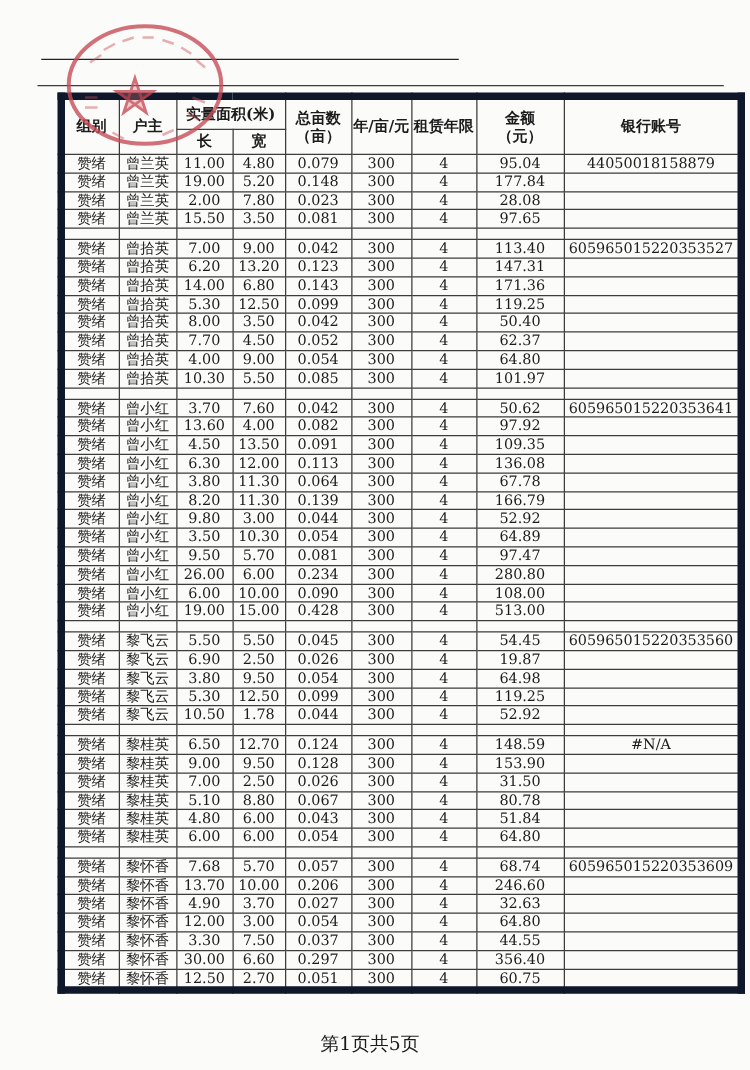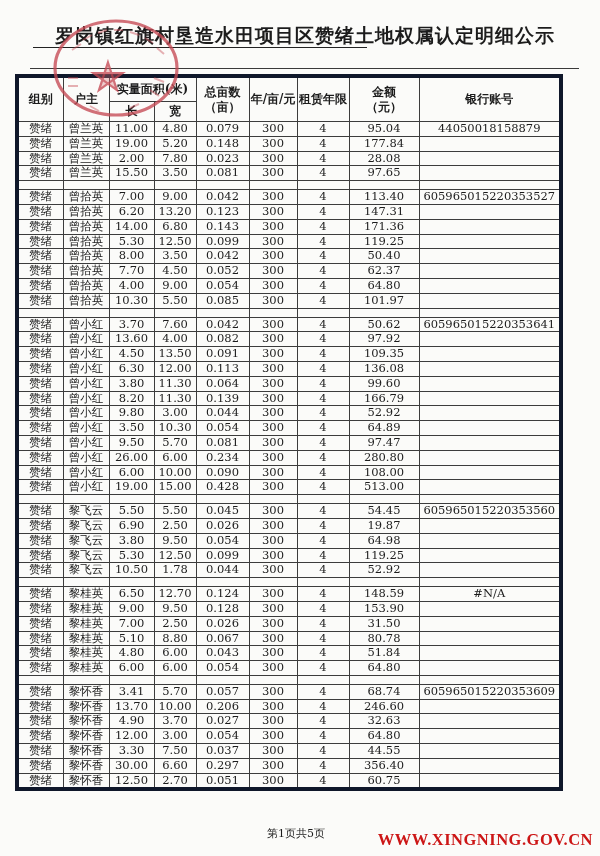--- a/index.html
+++ b/index.html
@@ -10,47 +10,46 @@
   }
   .page{position:absolute;inset:0;}
   .title{
     position:absolute;top:23px;left:33px;width:544px;text-align:center;
     font-size:19px;font-weight:bold;letter-spacing:1px;white-space:nowrap;
   }
   .title-underline{position:absolute;top:47px;left:33px;width:334px;border-top:1.4px solid #222;}
   .statline{position:absolute;top:50px;left:33px;font-size:15px;letter-spacing:1px;}
   .full-rule{position:absolute;top:68px;left:30px;width:549px;border-top:1.5px solid #3a3a3a;}
   table.land{
-    position:absolute;top:74px;left:15px;width:544px;
+    position:absolute;top:74px;left:46px;width:544px;
     border-collapse:collapse;table-layout:fixed;
-    border:4px solid #0f172a;
+    border:6px solid #0f172a;
   }
   table.land th,table.land td{
     border:1px solid #3c3c3c;padding:0;margin:0;text-align:center;vertical-align:middle;
     overflow:hidden;white-space:nowrap;
   }
   table.land thead th{font-size:12px;font-weight:bold;line-height:1.25;}
   table.land thead tr.h1 th{height:23px;}
   table.land thead tr.h2 th{height:19px;}
   table.land tbody td{font-size:11.5px;height:13.8px;line-height:13.8px;}
   table.land tbody tr.sep td{height:8px;}
   td.bank{font-size:11px;letter-spacing:0;}
-  .footer-page{position:absolute;top:826px;left:0;width:592px;text-align:center;font-size:11px;}
+  .footer-page{position:absolute;top:826px;left:0;width:592px;text-align:center;font-size:15px;}
   .footer-url{
     position:absolute;top:830px;right:7px;font-size:16.5px;font-weight:bold;
     color:#cc1616;letter-spacing:.5px;font-family:"Liberation Serif",serif;
   }
   .stamp{position:absolute;left:50px;top:16px;width:134px;height:108px;pointer-events:none;}
 </style>
 </head>
 <body>
 
 <div class="page">
 
-  <div class="title"><span>罗岗镇红旗村垦造水田项目区赞绪</span><span>土地权属认定明细公示</span></div>
   <div class="title-underline"></div>
 
 
   <div class="full-rule"></div>
 
   <table class="land">
     <colgroup>
       <col style="width:46px">
         <col style="width:46px">
         <col style="width:45px">
@@ -277,21 +276,21 @@
           <td class="bank"></td>
         </tr>
         <tr>
           <td>赞绪</td>
           <td>曾小红</td>
           <td>3.80</td>
           <td>11.30</td>
           <td>0.064</td>
           <td>300</td>
           <td>4</td>
-          <td>99.60</td>
+          <td>67.78</td>
           <td class="bank"></td>
         </tr>
         <tr>
           <td>赞绪</td>
           <td>曾小红</td>
           <td>8.20</td>
           <td>11.30</td>
           <td>0.139</td>
           <td>300</td>
           <td>4</td>
@@ -514,21 +513,21 @@
           <td></td>
           <td></td>
           <td></td>
           <td></td>
           <td></td>
           <td></td>
         </tr>
         <tr>
           <td>赞绪</td>
           <td>黎怀香</td>
-          <td>3.41</td>
+          <td>7.68</td>
           <td>5.70</td>
           <td>0.057</td>
           <td>300</td>
           <td>4</td>
           <td>68.74</td>
           <td class="bank">605965015220353609</td>
         </tr>
         <tr>
           <td>赞绪</td>
           <td>黎怀香</td>
@@ -592,21 +591,20 @@
           <td>0.051</td>
           <td>300</td>
           <td>4</td>
           <td>60.75</td>
           <td class="bank"></td>
         </tr>
       </tbody>
   </table>
 
   <div class="footer-page">第1页共5页</div>
-  <div class="footer-url">WWW.XINGNING.GOV.CN</div>
 
   <svg class="stamp" viewBox="0 0 134 108">
     <g stroke="#c64a54" fill="none" opacity="0.78">
       <ellipse cx="66" cy="52" rx="61" ry="47" stroke-width="3.2"></ellipse>
 
       <path d="M58 64 L62.7 78.5 L50.4 69.6 L65.6 69.6 L53.3 78.5 Z" transform="translate(0,-10.5) scale(1.9) translate(-27.5,-34)" stroke-width="1.2" fill="#d4737b" fill-opacity="0.45"></path>
 
       <g stroke-width="2" opacity="0.55">
         <path d="M22 34 l9 -6"></path>
           <path d="M33 24 l9 -5"></path>

